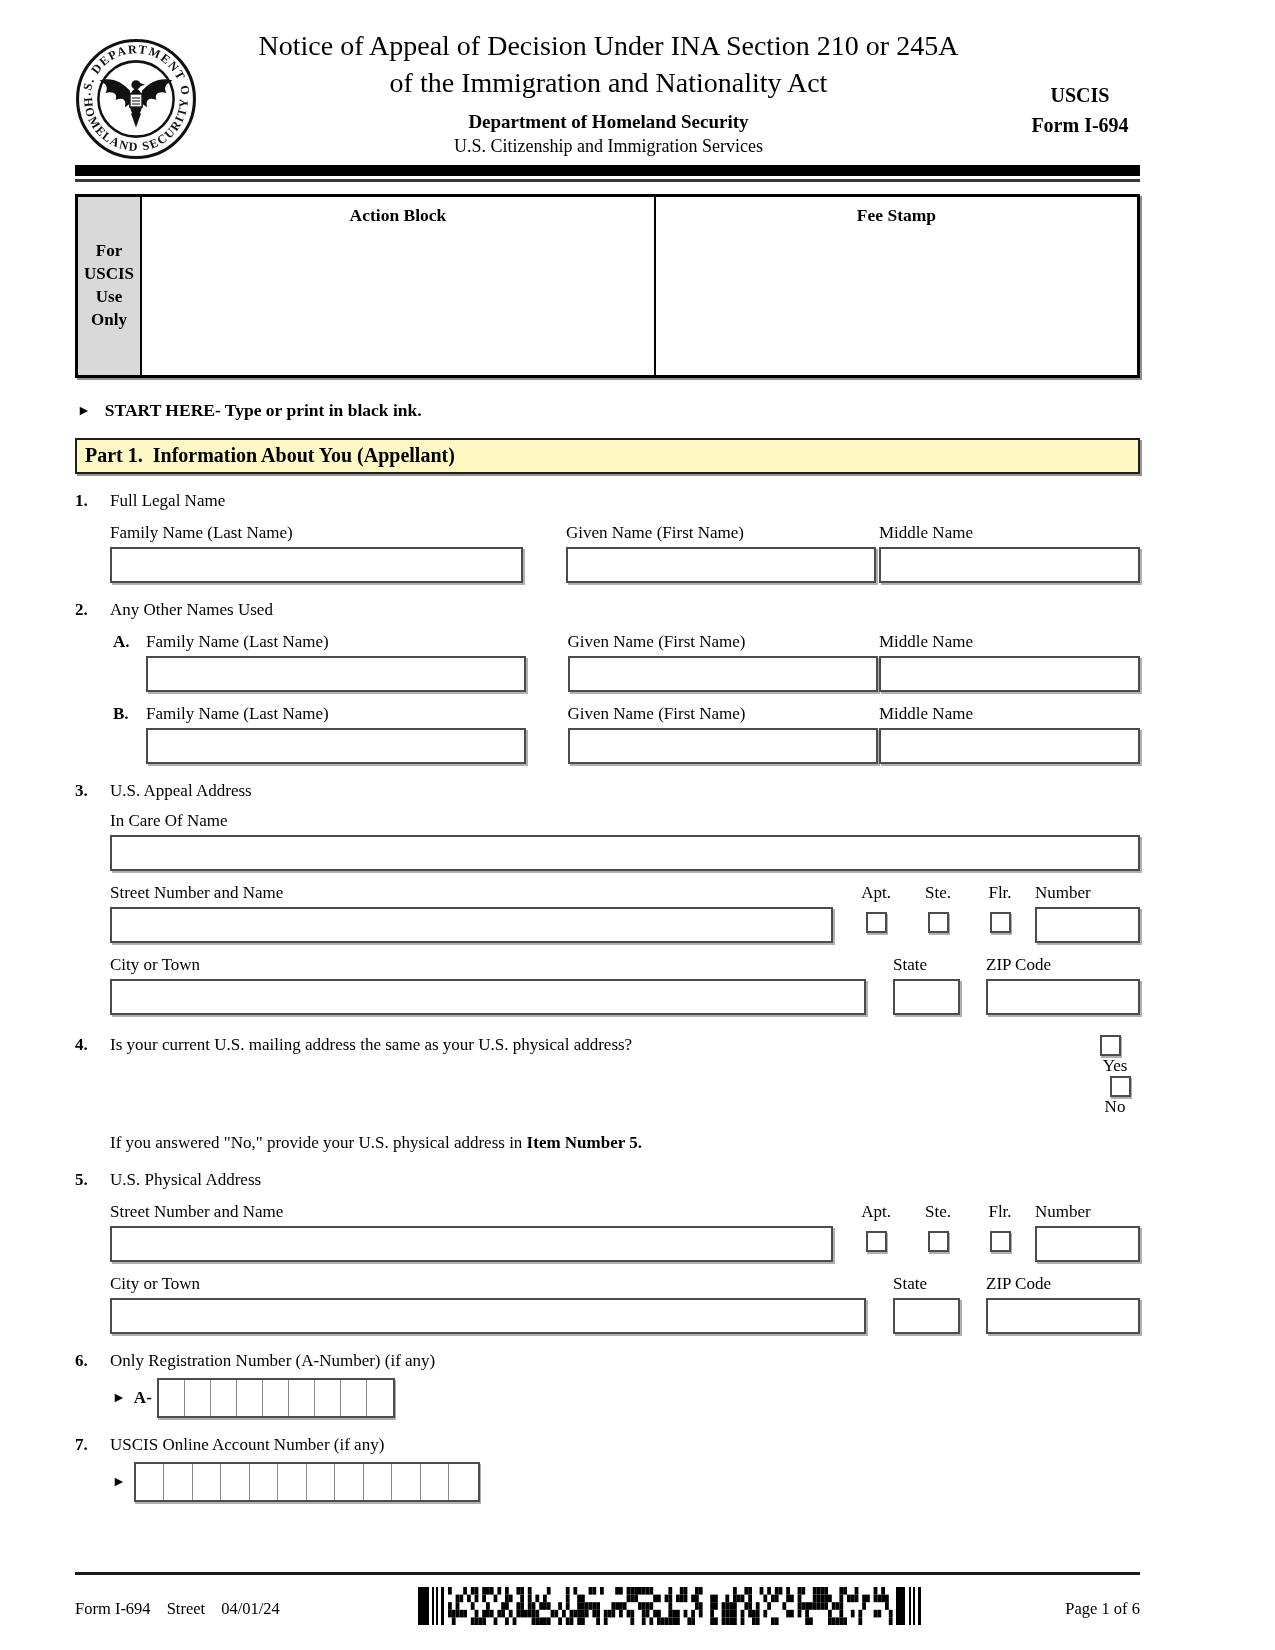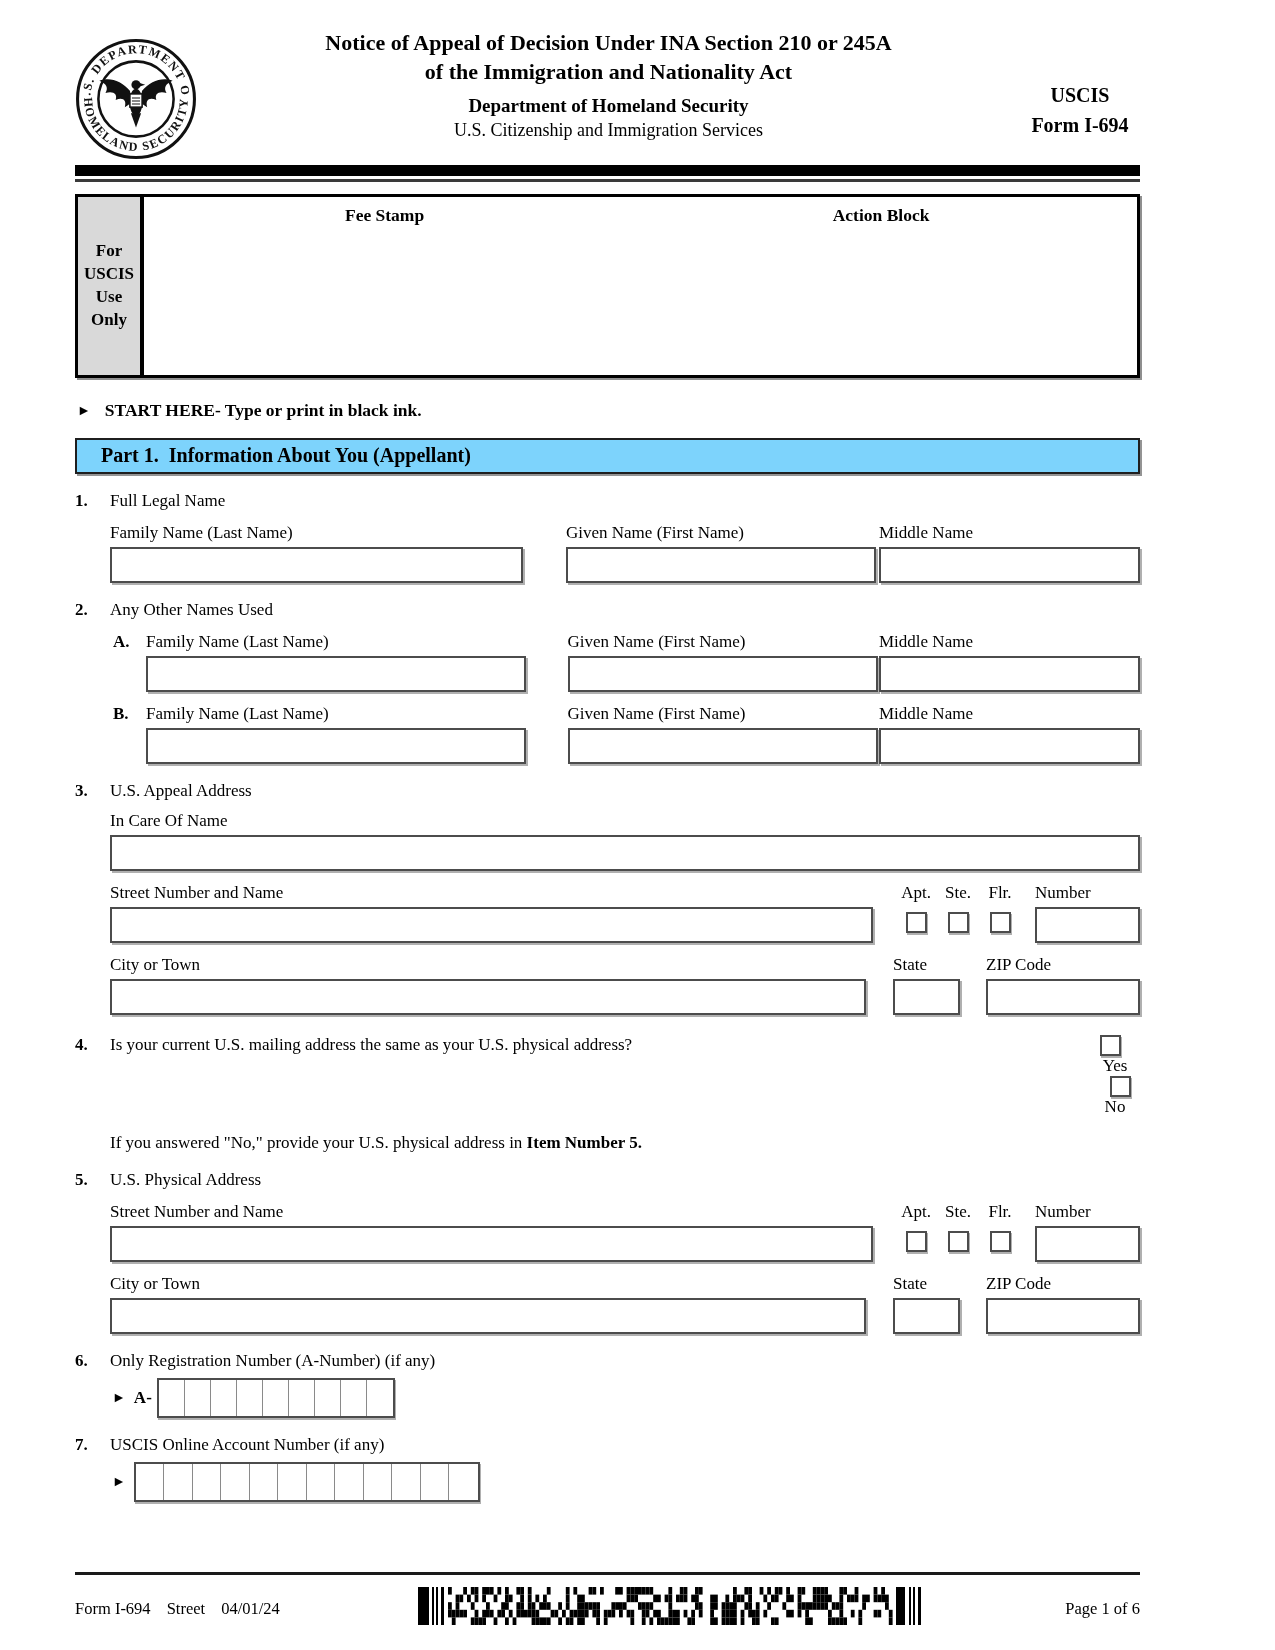--- a/index.html
+++ b/index.html
@@ -4,21 +4,21 @@
 <style>
   html,body{margin:0;padding:0;background:#fff;}
   .page{width:1275px;height:1650px;position:relative;background:#fff;color:#000;
         font-family:"Liberation Serif","DejaVu Serif",serif;
         box-sizing:border-box;padding:0 135px 0 75px;overflow:hidden;}
 
   
   .masthead{display:flex;align-items:flex-start;padding-top:26px;}
   .seal{width:122px;height:122px;flex:0 0 122px;margin-top:12px;}
   .titles{flex:1;text-align:center;padding-top:2px;}
-  .t1{font-size:22px;font-weight:bold;line-height:1.32;}
+  .t1{font-size:28px;font-weight:normal;line-height:1.32;}
   .t2{font-size:19px;font-weight:bold;margin-top:9px;}
   .t3{font-size:18px;margin-top:3px;}
   .formnum{flex:0 0 120px;text-align:center;font-weight:bold;font-size:20px;margin-top:54px;line-height:1.5;}
 
   .rule-a{height:11px;background:#000;margin-top:5px;}
   .rule-b{height:3px;background:#3a3a3a;margin-top:3px;}
 
   
   .use-only{margin-top:12px;display:flex;border:3px solid #000;height:178px;background:#fff;box-shadow:2px 2px 0 #8f8f8f;}
   .uo-side{width:62px;background:#d9d9d9;border-right:2px solid #000;display:flex;flex-direction:column;
@@ -26,41 +26,41 @@
   .uo-cell{position:relative;}
   .uo-action{flex:516;}
   .uo-fee{flex:485;border-left:2px solid #000;}
   .uo-h{text-align:center;font-weight:bold;font-size:17.5px;margin-top:8px;}
 
   
   .start-here{margin-top:22px;display:flex;align-items:center;font-size:17.5px;font-weight:bold;}
   .sh-arrow{font-size:14px;margin:0 14px 0 2px;line-height:1;}
 
   
-  .part-h{margin-top:17px;background:#7dd3fc;border:2px solid #1f1f1f;box-shadow:2px 2px 0 #949494;
-          font-weight:bold;font-size:20px;padding:4px 24px 5px;}
+  .part-h{margin-top:17px;background:#fef9c3;border:2px solid #1f1f1f;box-shadow:2px 2px 0 #949494;
+          font-weight:bold;font-size:20px;padding:4px 8px 5px;}
   .part-h .pnum{margin-right:10px;}
 
   
   .item{display:flex;margin-top:17px;font-size:17px;align-items:flex-start;}
   .inum{font-weight:bold;width:35px;flex-shrink:0;}
   .fields-row{display:flex;justify-content:space-between;margin-left:35px;margin-top:12px;}
   .field label{display:block;font-size:17px;margin-bottom:4px;}
   .f-family{width:413px;}.f-given{width:310px;margin-left:40px;}.f-middle{width:261px;}
   .f-family-sub{width:380px;}
   .box{display:block;width:100%;height:36px;border:2px solid #4c4c4c;box-shadow:2px 2px 0 #b0b0b0;
        box-sizing:border-box;background:#fff;font-size:18px;padding:2px 6px;font-family:inherit;}
   .sub-row{display:flex;margin-left:38px;margin-top:12px;}
   .sub-letter{width:33px;font-weight:bold;font-size:17px;flex-shrink:0;}
   .sub-fields{flex:1;display:flex;justify-content:space-between;}
 
   .full-field{margin-left:35px;margin-top:10px;}
   .addr-row{display:flex;margin-left:35px;margin-top:12px;align-items:flex-start;}
   .f-street{flex:1;}
-  .asf{display:flex;gap:8px;margin:0 18px 0 26px;}
+  .asf{display:flex;gap:28px;margin:0 18px 0 26px;}
   .asf-col{display:flex;flex-direction:column;align-items:center;width:34px;}
   .asf-col label{font-size:17px;margin-bottom:9px;}
   .cb{width:21px;height:21px;border:2px solid #4c4c4c;box-shadow:1px 2px 0 #b0b0b0;background:#fff;
       display:inline-block;box-sizing:border-box;flex-shrink:0;}
   .f-number{width:105px;}
   .f-city{flex:1;}
   .f-state{width:67px;margin-left:27px;}
   .f-zip{width:154px;margin-left:26px;}
 
   .q-row{margin-top:20px;}
@@ -130,25 +130,25 @@
   <div class="rule-a"></div>
   <div class="rule-b"></div>
 
   <div class="use-only">
     <div class="uo-side">
       <div>For</div>
       <div>USCIS</div>
       <div>Use</div>
       <div>Only</div>
     </div>
+    <div class="uo-cell uo-action">
+      <div class="uo-h">Action Block</div>
+    </div>
     <div class="uo-cell uo-fee">
       <div class="uo-h">Fee Stamp</div>
-    </div>
-    <div class="uo-cell uo-action">
-      <div class="uo-h">Action Block</div>
     </div>
   </div>
 
   <div class="start-here">
     <span class="sh-arrow">►</span>
     <span>START HERE</span>
       <span> - Type or print in black ink.</span>
   </div>
 
   <div class="part-h">

